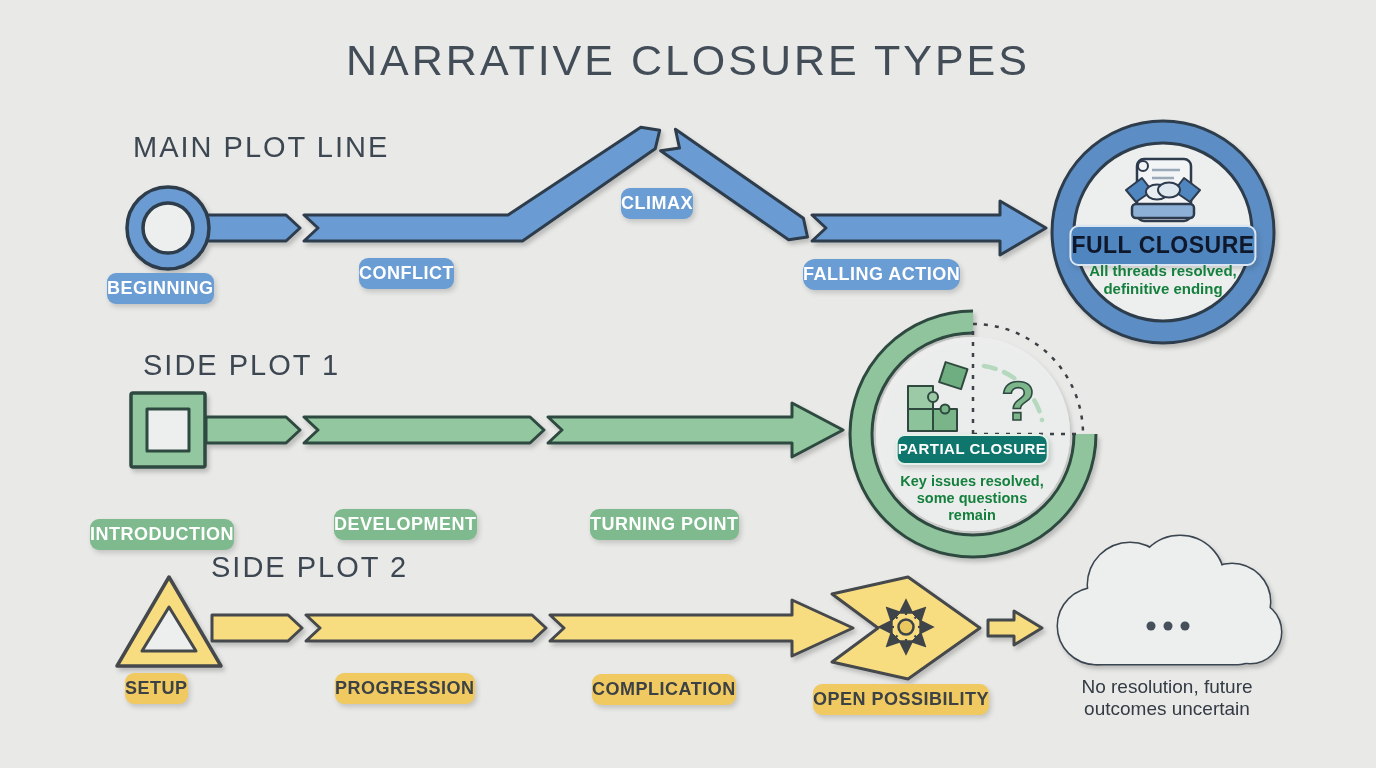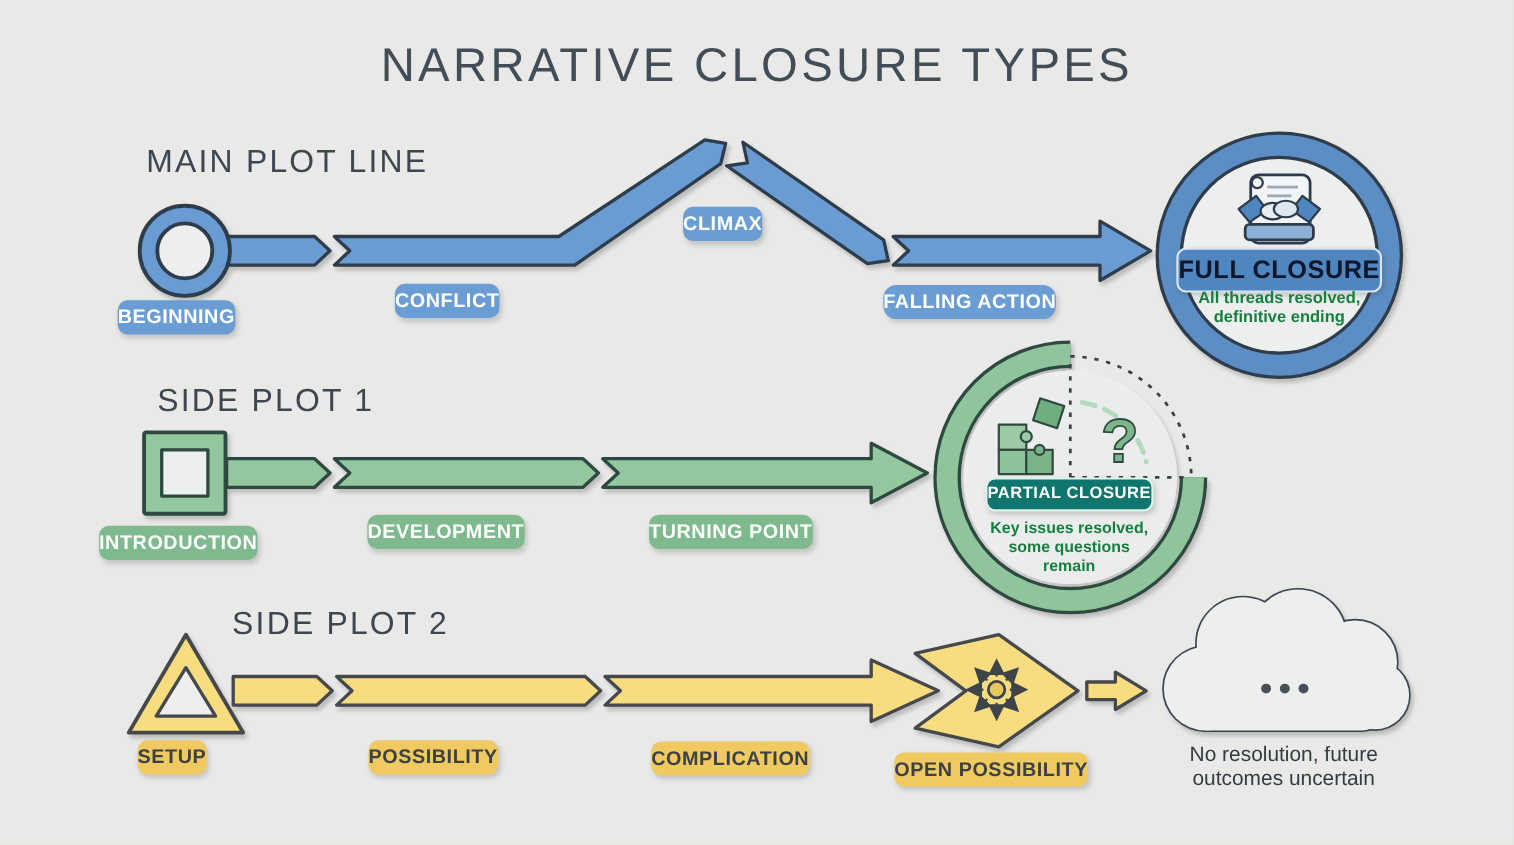--- a/index.html
+++ b/index.html
@@ -17,21 +17,21 @@
   }
   .heading.h-main{left:133px;top:131px;}
   .heading.h-side1{left:143px;top:349px;}
   .heading.h-side2{left:211px;top:551px;}
   .pill{
     position:absolute;border-radius:9px;padding:4px 0;
     font-size:18px;font-weight:bold;letter-spacing:.5px;line-height:1.25;
     box-shadow:2px 3px 5px rgba(50,50,50,.20);white-space:nowrap;
   }
   .pill.blue{background:#6b9dd5;color:#ffffff;}
-  .pill.green{background:#7eba8d;color:#ffffff;}
+  .pill.green{background:#7eba8d;color:#ffffff;margin-top:41px;}
   .pill.yellow{background:#f0ca60;color:#3c4145;}
   .pill.center{transform:translateX(-50%);}
   .pill.ring-blue{background:#4f86c0;color:#0f172a;border:2px solid #d9e5f1;font-size:23px;}
   .pill.ring-green{background:#0f766e;color:#fff;border:2px solid #e4f1e8;font-size:15px;}
   .caption{
     position:absolute;text-align:center;transform:translateX(-50%);
     color:#15803d;line-height:1.18;
   }
   .caption.full{left:1163px;top:262px;font-size:15px;font-weight:bold;}
   .caption.partial{left:972px;top:473px;font-size:14.5px;font-weight:bold;}
@@ -179,21 +179,21 @@
 
   <div class="pill ring-green center" style="left:972px;top:434px;">PARTIAL CLOSURE</div>
   <div class="caption partial">
     <div>Key issues resolved,</div>
     <div>some questions</div>
     <div>remain</div>
   </div>
   <div class="qmark">?</div>
 
   <div class="pill yellow" style="left:125px;top:673px;">SETUP</div>
-  <div class="pill yellow" style="left:335px;top:673px;">POSSIBILITY</div>
+  <div class="pill yellow" style="left:335px;top:673px;">PROGRESSION</div>
   <div class="pill yellow" style="left:592px;top:674px;">COMPLICATION</div>
   <div class="pill yellow" style="left:813px;top:684px;">OPEN POSSIBILITY</div>
 
   <div class="caption cloud">
     <div>No resolution, future</div>
     <div>outcomes uncertain</div>
   </div>
 
 </div>
 

